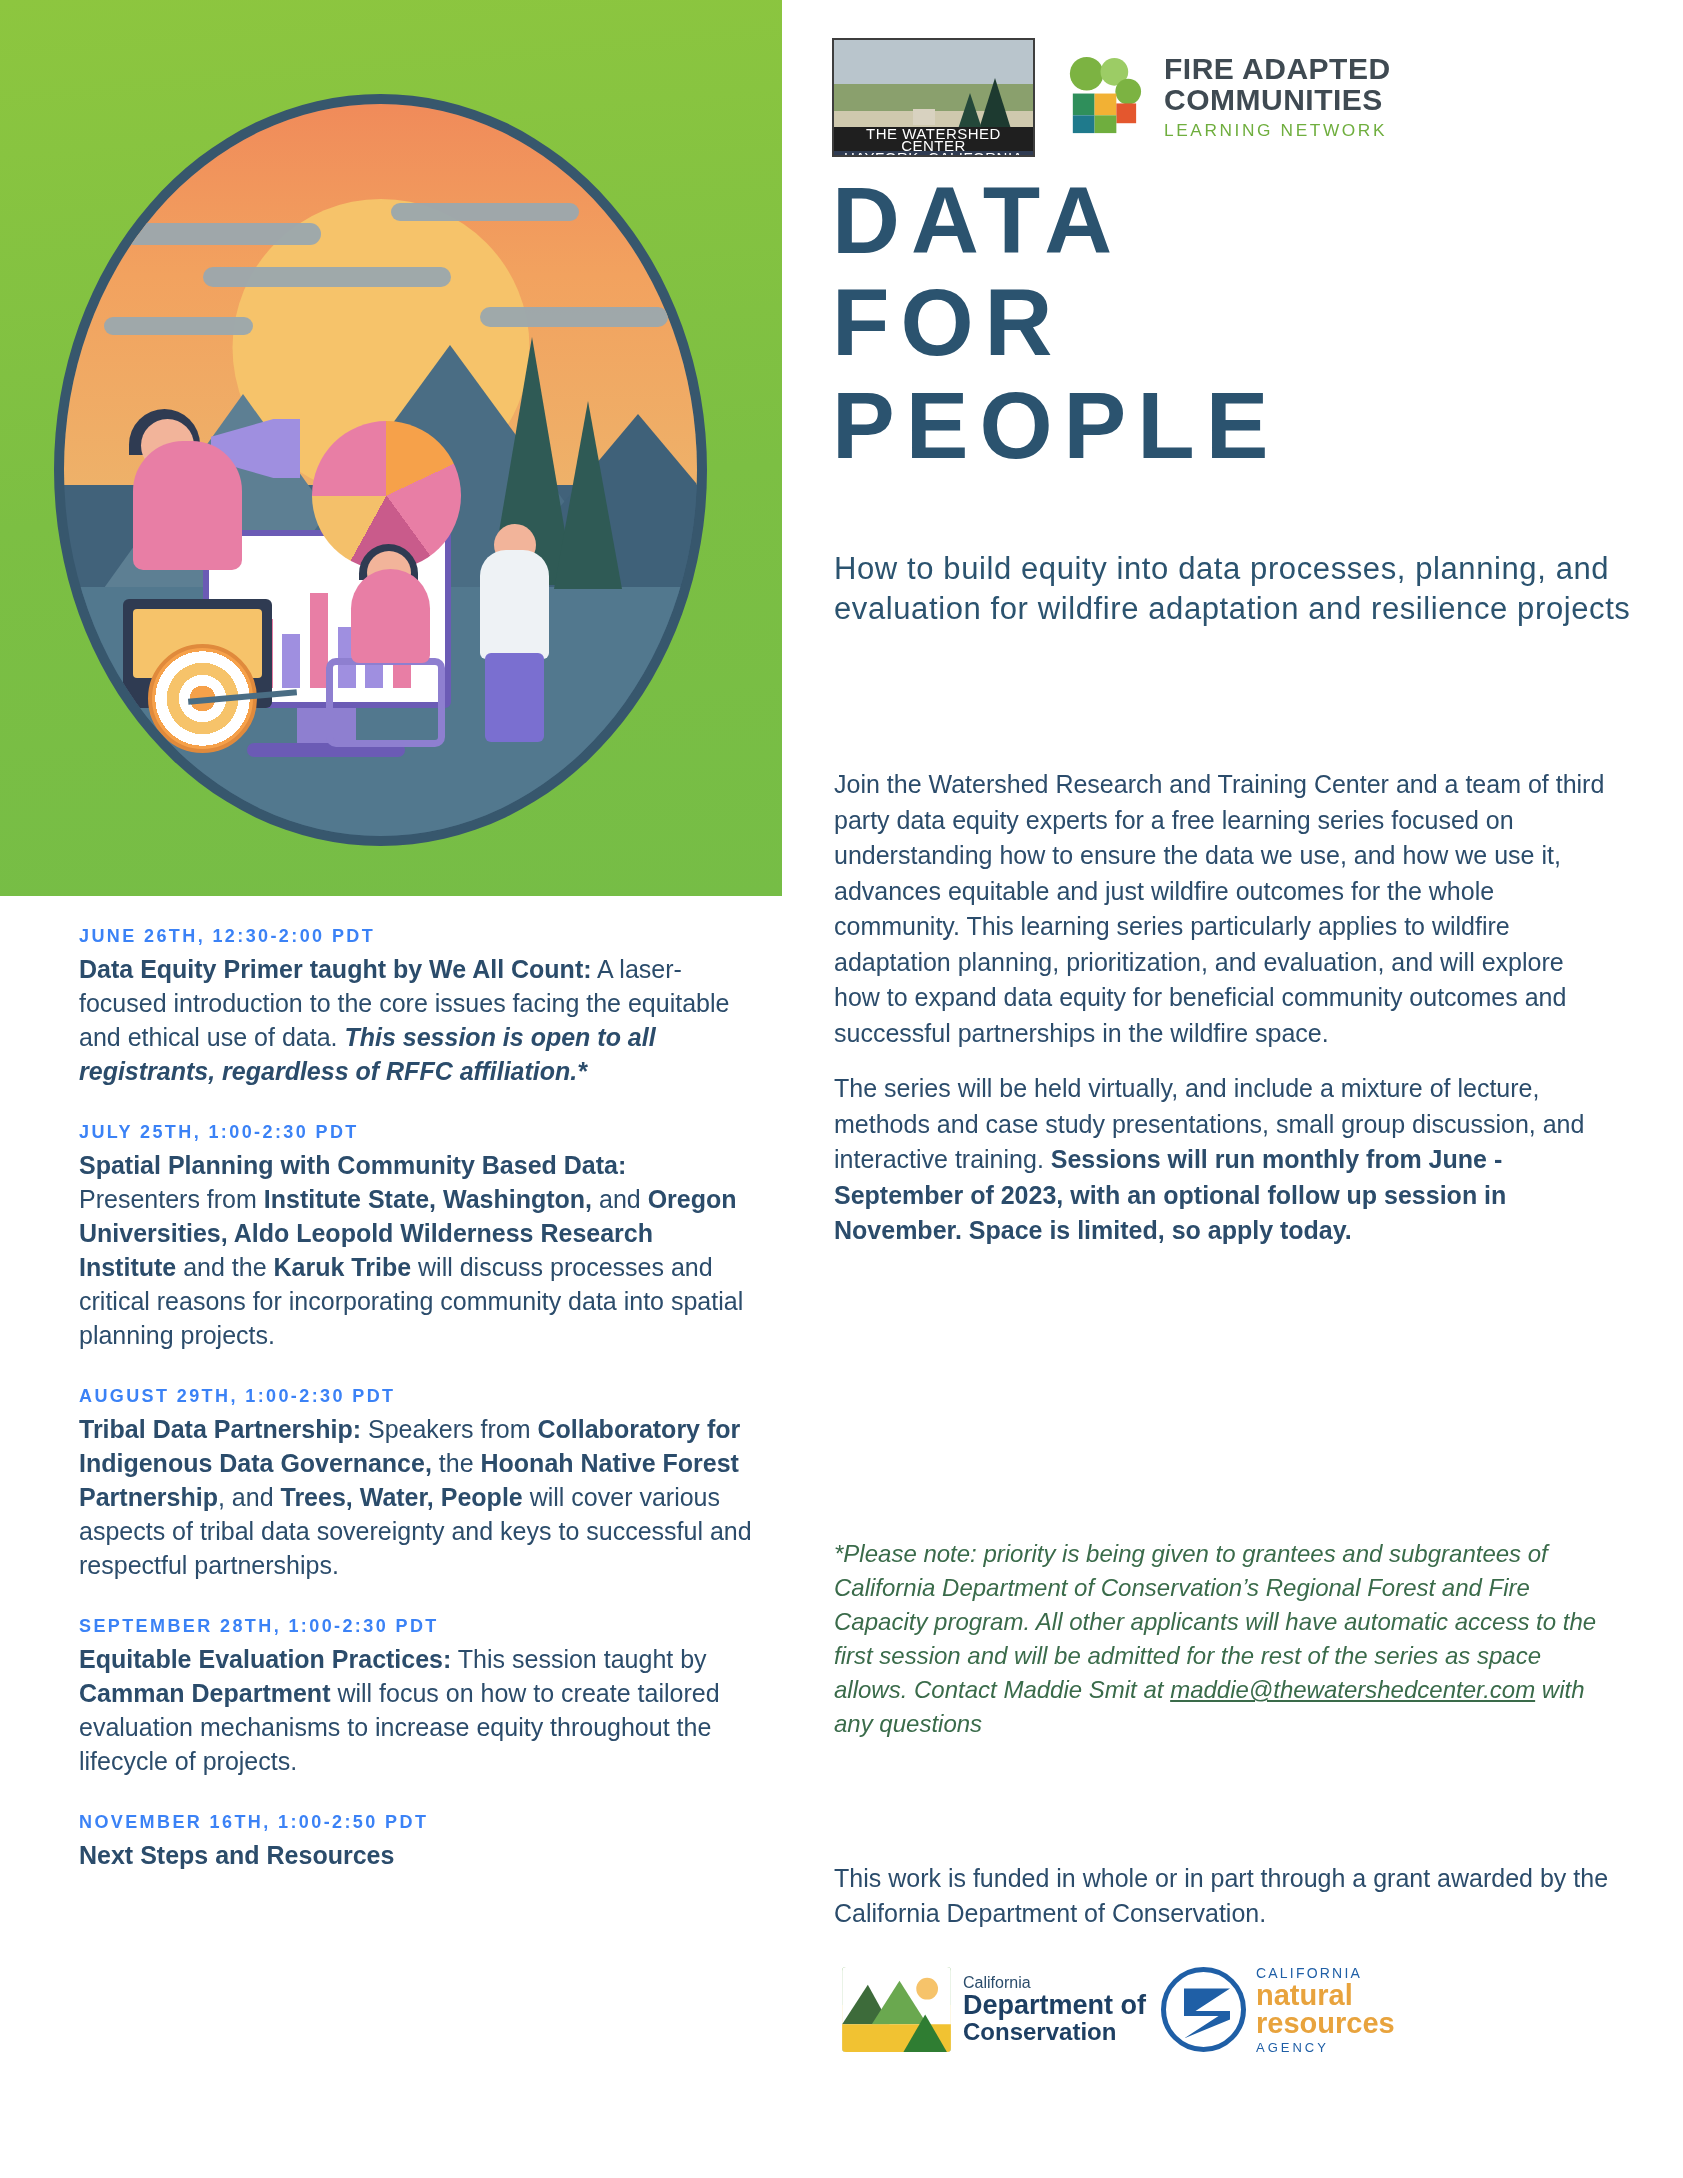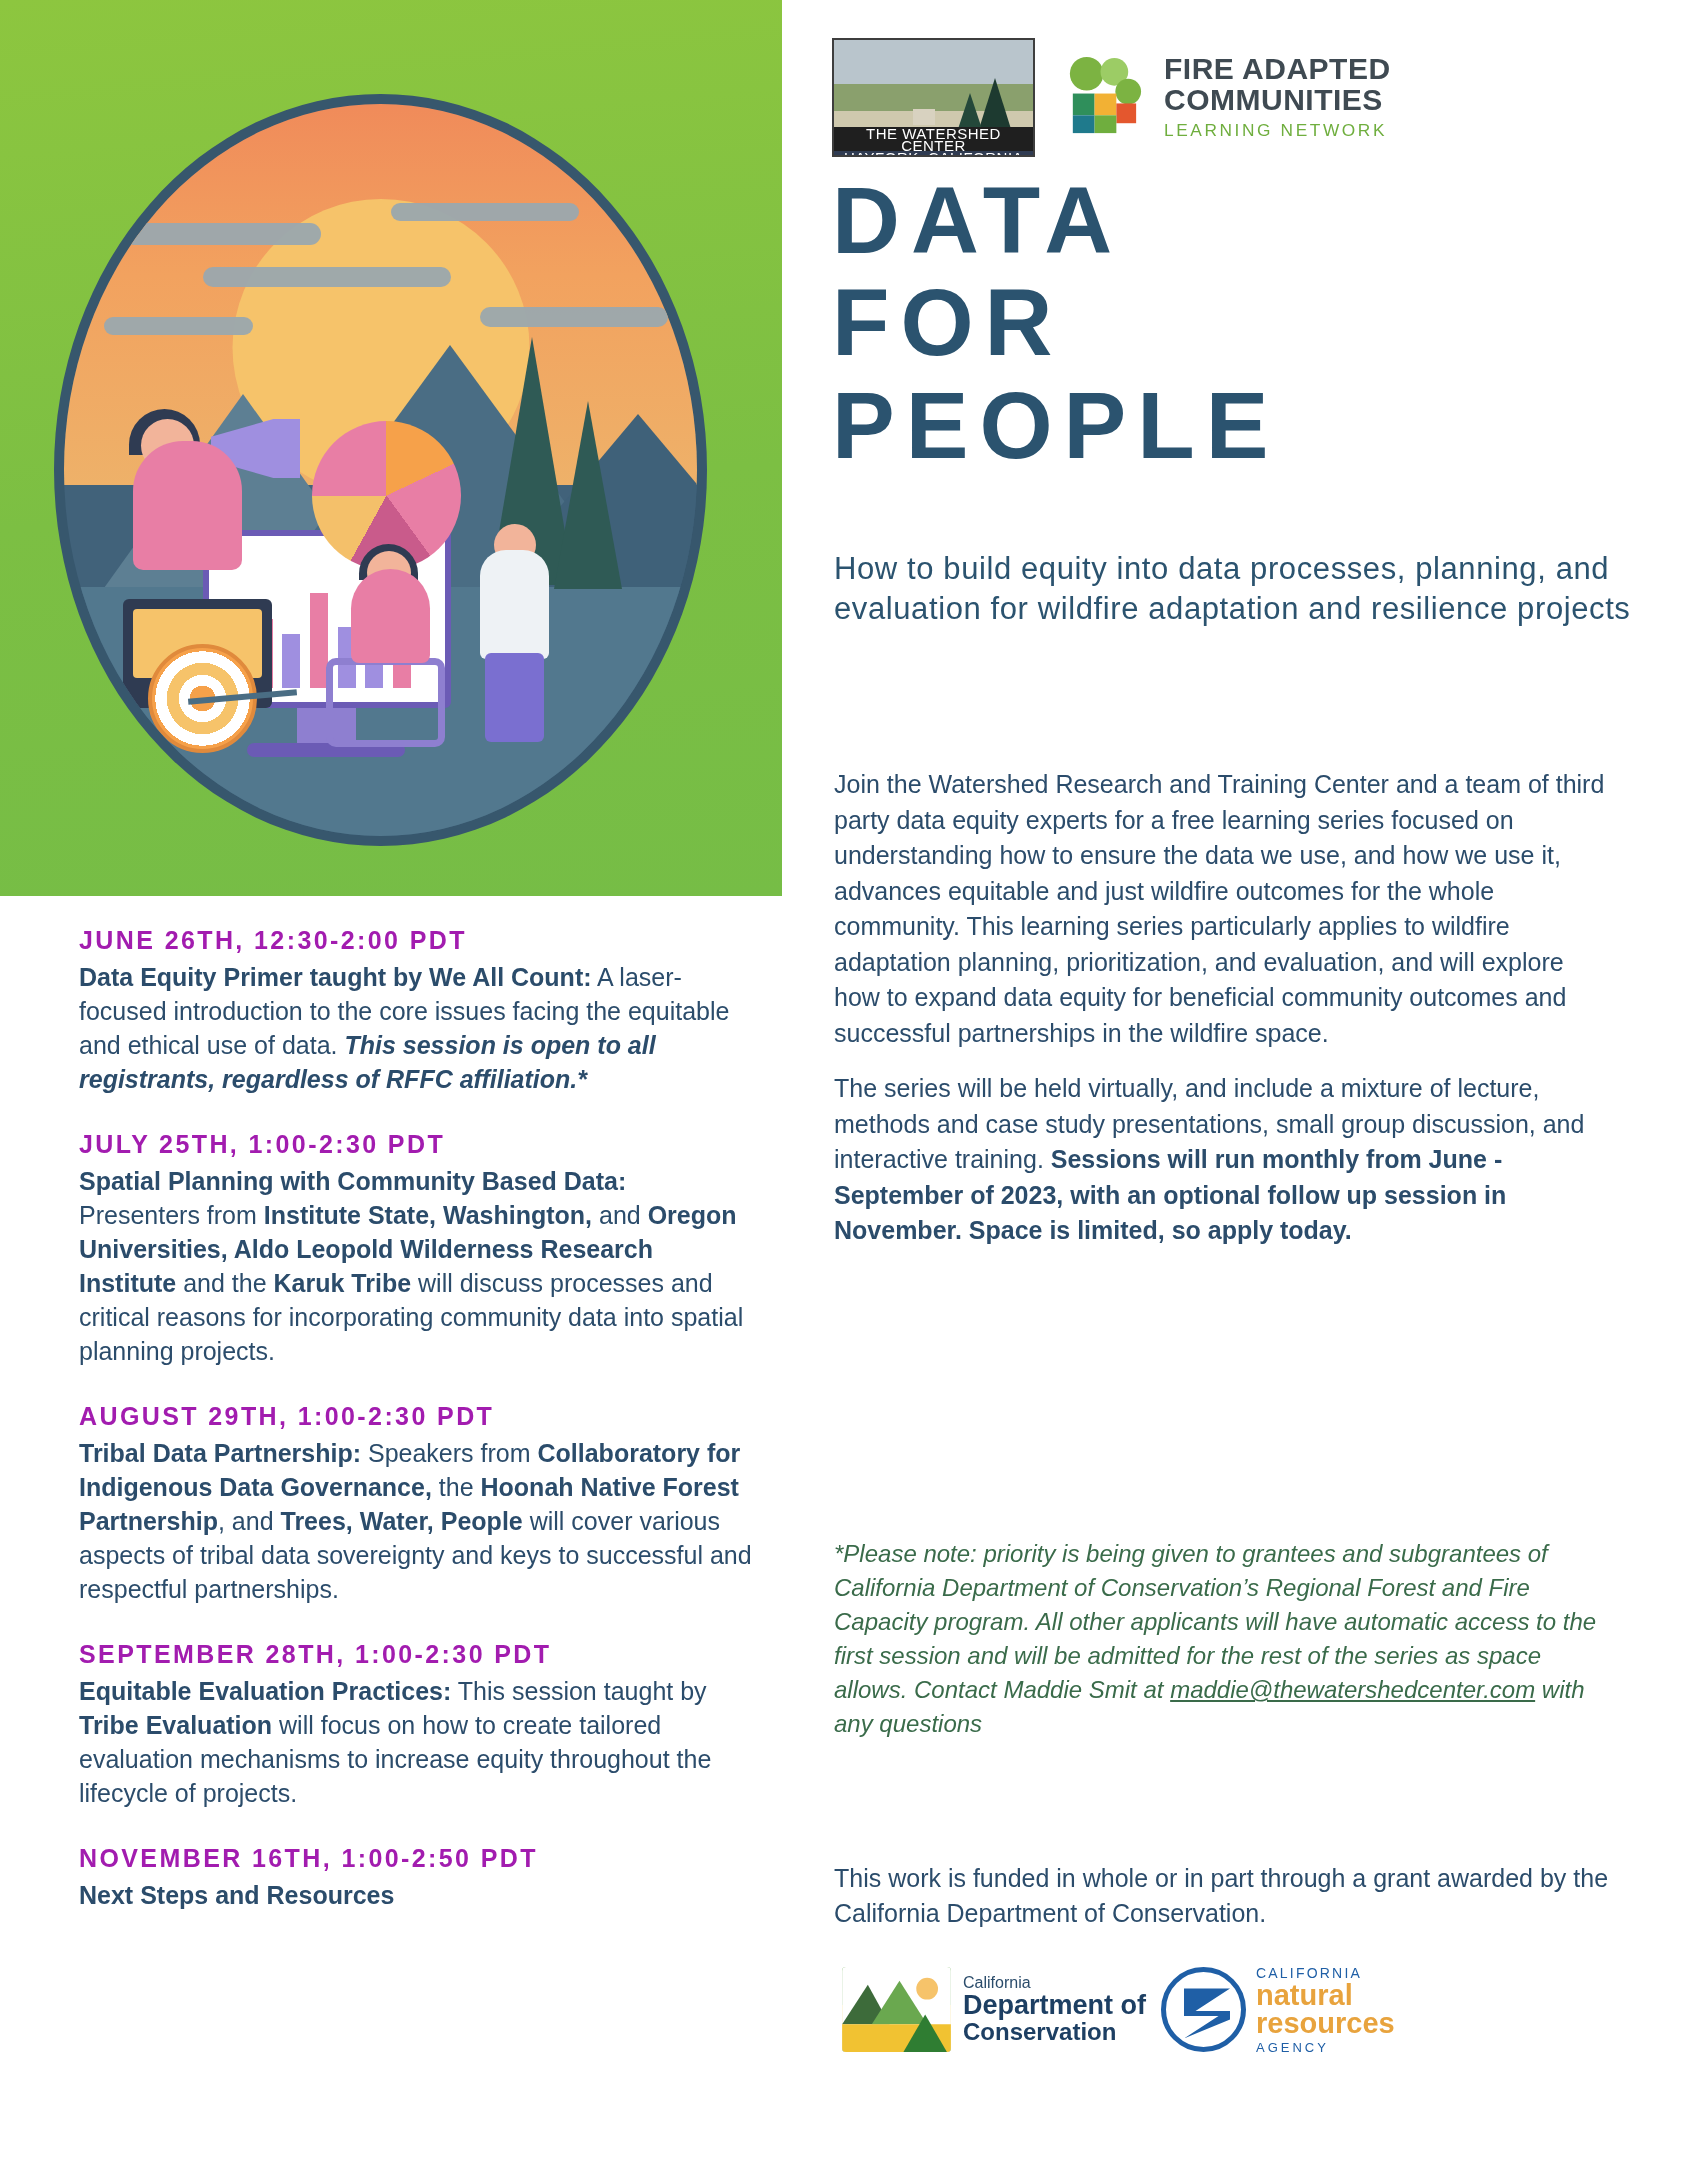--- a/index.html
+++ b/index.html
@@ -153,24 +153,24 @@
 
   
   .left-text {
     position: absolute;
     left: 79px; top: 926px;
     width: 673px;
     color: #27486a;
   }
   .session { margin-bottom: 34px; }
   .session-date {
-    font-size: 25px;
+    font-size: 18px;
     font-weight: bold;
     letter-spacing: 2.4px;
-    color: #a21caf;
+    color: #3b82f6;
     margin-bottom: 5px;
   }
   .session-body {
     font-size: 25px;
     line-height: 1.36;
     color: #2b4c6b;
   }
   .session-body b { font-weight: bold; }
   .session-body i { font-style: italic; font-weight: bold; }
 
@@ -379,21 +379,21 @@
       <div class="session">
         <div class="session-date">AUGUST 29TH, 1:00-2:30 PDT</div>
         <div class="session-body">
           <b>Tribal Data Partnership:</b><span> Speakers from </span><b>Collaboratory for Indigenous Data Governance,</b><span> the </span><b>Hoonah Native Forest Partnership</b><span>, and </span><b>Trees, Water, People</b><span>  will cover various aspects of tribal data sovereignty and keys to successful and respectful partnerships.</span>
         </div>
       </div>
 
       <div class="session">
         <div class="session-date">SEPTEMBER 28TH, 1:00-2:30 PDT</div>
         <div class="session-body">
-          <b>Equitable Evaluation Practices:</b><span> This session taught by </span><b>Tribe Evaluation</b><span> will focus on how to create tailored evaluation mechanisms to increase equity throughout the lifecycle of projects.</span>
+          <b>Equitable Evaluation Practices:</b><span> This session taught by </span><b>Camman Department</b><span> will focus on how to create tailored evaluation mechanisms to increase equity throughout the lifecycle of projects.</span>
         </div>
       </div>
 
       <div class="session">
         <div class="session-date">NOVEMBER 16TH, 1:00-2:50 PDT</div>
         <div class="session-body">
           <b>Next Steps and Resources</b>
         </div>
       </div>
     </div>

